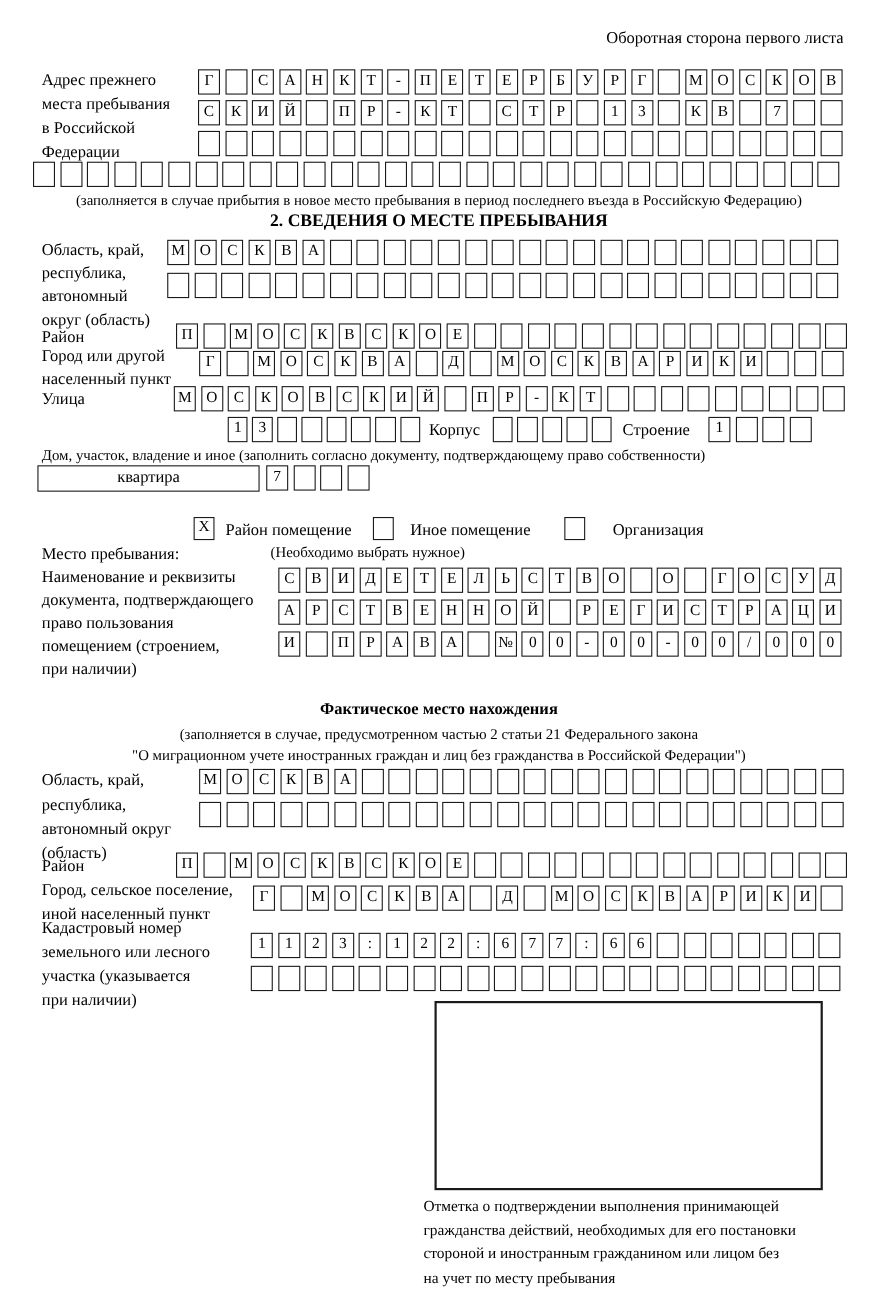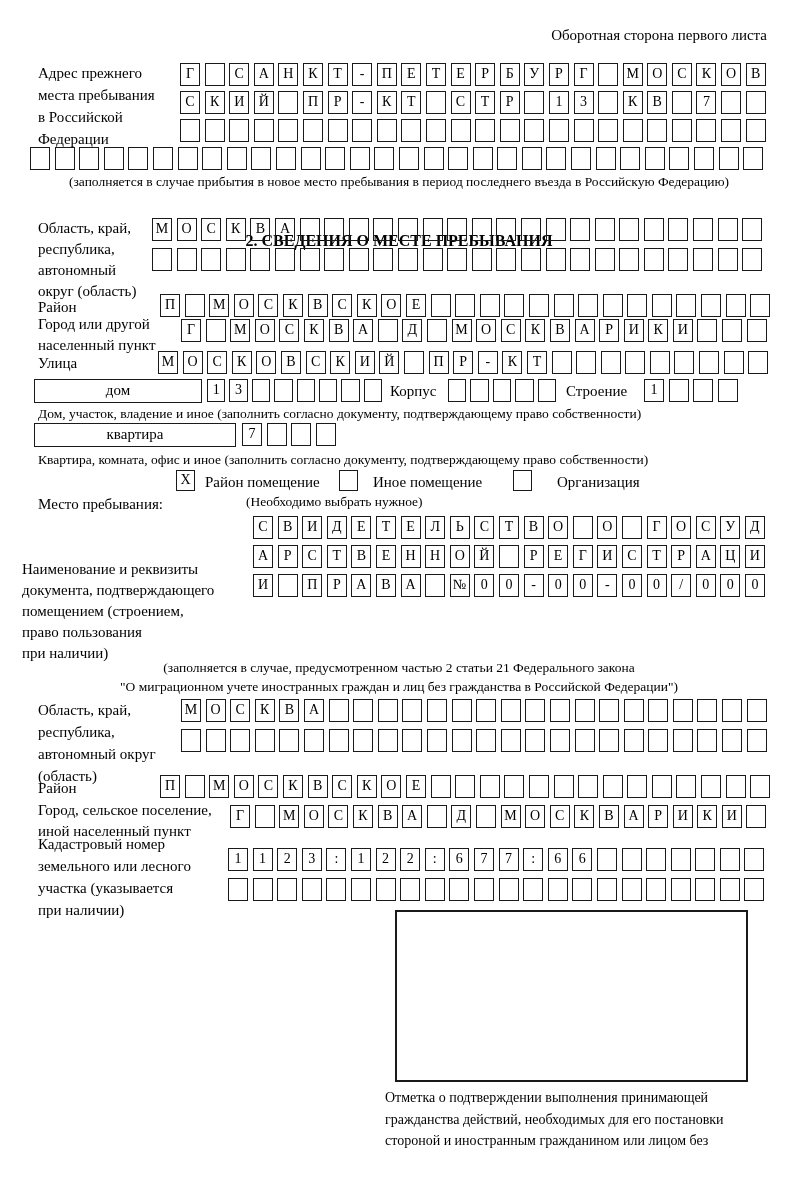--- a/index.html
+++ b/index.html
@@ -6,21 +6,21 @@
   .form{
     position:relative; width:800px; height:1180px; background:#ffffff;
     font-family:"Liberation Serif","DejaVu Serif",serif; color:#000;
     overflow:hidden;
   }
   .abs{position:absolute;}
   .label{font-size:15px; line-height:22px; white-space:nowrap;}
   .label.lh21{line-height:21px;}
   .note{font-size:13.5px; white-space:nowrap;}
   .center{left:0; width:798px; text-align:center;}
-  .sec-title{font-weight:bold; font-size:16px;margin-top:40px;}
+  .sec-title{font-weight:bold; font-size:16px;}
   .sub-title{font-weight:bold; font-size:15px;}
   .cells{position:absolute; display:flex; gap:4.6px;}
   .cells .cell{
     box-sizing:border-box; flex:none;
     width:20px; height:23px; border:1.8px solid #1a1a1a;
     font-size:14px; line-height:19px; text-align:center;
     font-family:"Liberation Serif","DejaVu Serif",serif;
   }
   .cells.sm{gap:4px;}
   .cells.sm .cell{width:18.4px;}
@@ -305,21 +305,20 @@
       <span class="cell"></span>
       <span class="cell"></span>
       <span class="cell"></span>
       <span class="cell"></span>
       <span class="cell"></span>
       <span class="cell"></span>
       <span class="cell"></span>
       <span class="cell"></span>
     </div>
 
-  <div class="boxfield" style="left:34px; top:379px; width:168px; height:24px; line-height:21px;">дом</div>
   <div class="cells sm" style="left:207px; top:379px;">
       <span class="cell">1</span>
       <span class="cell">3</span>
       <span class="cell"></span>
       <span class="cell"></span>
       <span class="cell"></span>
       <span class="cell"></span>
       <span class="cell"></span>
       <span class="cell"></span>
     </div>
@@ -340,36 +339,35 @@
     </div>
   <div class="abs note" style="left:38px; top:406px;">Дом, участок, владение и иное (заполнить согласно документу, подтверждающему право собственности)</div>
 
   <div class="boxfield" style="left:34px; top:423px; width:202px; height:24px; line-height:21px;">квартира</div>
   <div class="cells" style="left:242px; top:423px;">
       <span class="cell">7</span>
       <span class="cell"></span>
       <span class="cell"></span>
       <span class="cell"></span>
     </div>
-  <div class="abs note" style="left:38px; top:452px;">Квартира, комната, офис и иное (заполнить согласно документу, подтверждающему право собственности)</div>
 
   <div class="abs label" style="left:38px; top:493px;">Место пребывания:</div>
   <div class="checkbox" style="left:176px; top:470px;">X</div>
   <div class="abs label" style="left:205px; top:471px;">Район помещение</div>
   <div class="checkbox" style="left:339px; top:470px;"></div>
   <div class="abs label" style="left:373px; top:471px;">Иное помещение</div>
   <div class="checkbox" style="left:513px; top:470px;"></div>
   <div class="abs label" style="left:557px; top:471px;">Организация</div>
   <div class="abs note" style="left:246px; top:494px;">(Необходимо выбрать нужное)</div>
 
-  <div class="abs" style="left:22px; top:515px;margin-top:44px;">
+  <div class="abs" style="left:38px; top:515px;">
     <div class="label lh21">Наименование и реквизиты</div>
     <div class="label lh21">документа, подтверждающего</div>
+    <div class="label lh21">право пользования</div>
     <div class="label lh21">помещением (строением,</div>
-    <div class="label lh21">право пользования</div>
     <div class="label lh21">при наличии)</div>
   </div>
   <div class="cells" style="left:253px; top:516px;">
       <span class="cell">С</span>
       <span class="cell">В</span>
       <span class="cell">И</span>
       <span class="cell">Д</span>
       <span class="cell">Е</span>
       <span class="cell">Т</span>
       <span class="cell">Е</span>
@@ -428,20 +426,21 @@
       <span class="cell">0</span>
       <span class="cell">-</span>
       <span class="cell">0</span>
       <span class="cell">0</span>
       <span class="cell">/</span>
       <span class="cell">0</span>
       <span class="cell">0</span>
       <span class="cell">0</span>
     </div>
 
+  <div class="abs sub-title center" style="top:637px;">Фактическое место нахождения</div>
   <div class="abs note center" style="top:660px;">(заполняется в случае, предусмотренном частью 2 статьи 21 Федерального закона</div>
   <div class="abs note center" style="top:679px;">"О миграционном учете иностранных граждан и лиц без гражданства в Российской Федерации")</div>
 
   <div class="abs" style="left:38px; top:699px;">
     <div class="label">Область, край,</div>
     <div class="label">республика,</div>
     <div class="label">автономный округ</div>
     <div class="label">(область)</div>
   </div>
   <div class="cells" style="left:181px; top:699px;">
@@ -608,15 +607,16 @@
       <span class="cell"></span>
       <span class="cell"></span>
       <span class="cell"></span>
     </div>
 
   <div class="stampbox" style="left:395px; top:910px; width:353px; height:172px;"></div>
   <div class="abs caption" style="left:385px; top:1087px; width:375px;">
     <div>Отметка о подтверждении выполнения принимающей</div>
     <div>гражданства действий, необходимых для его постановки</div>
     <div>стороной и иностранным гражданином или лицом без</div>
+    <div>на учет по месту пребывания</div>
   </div>
 
 </div>
 
 </body></html>

